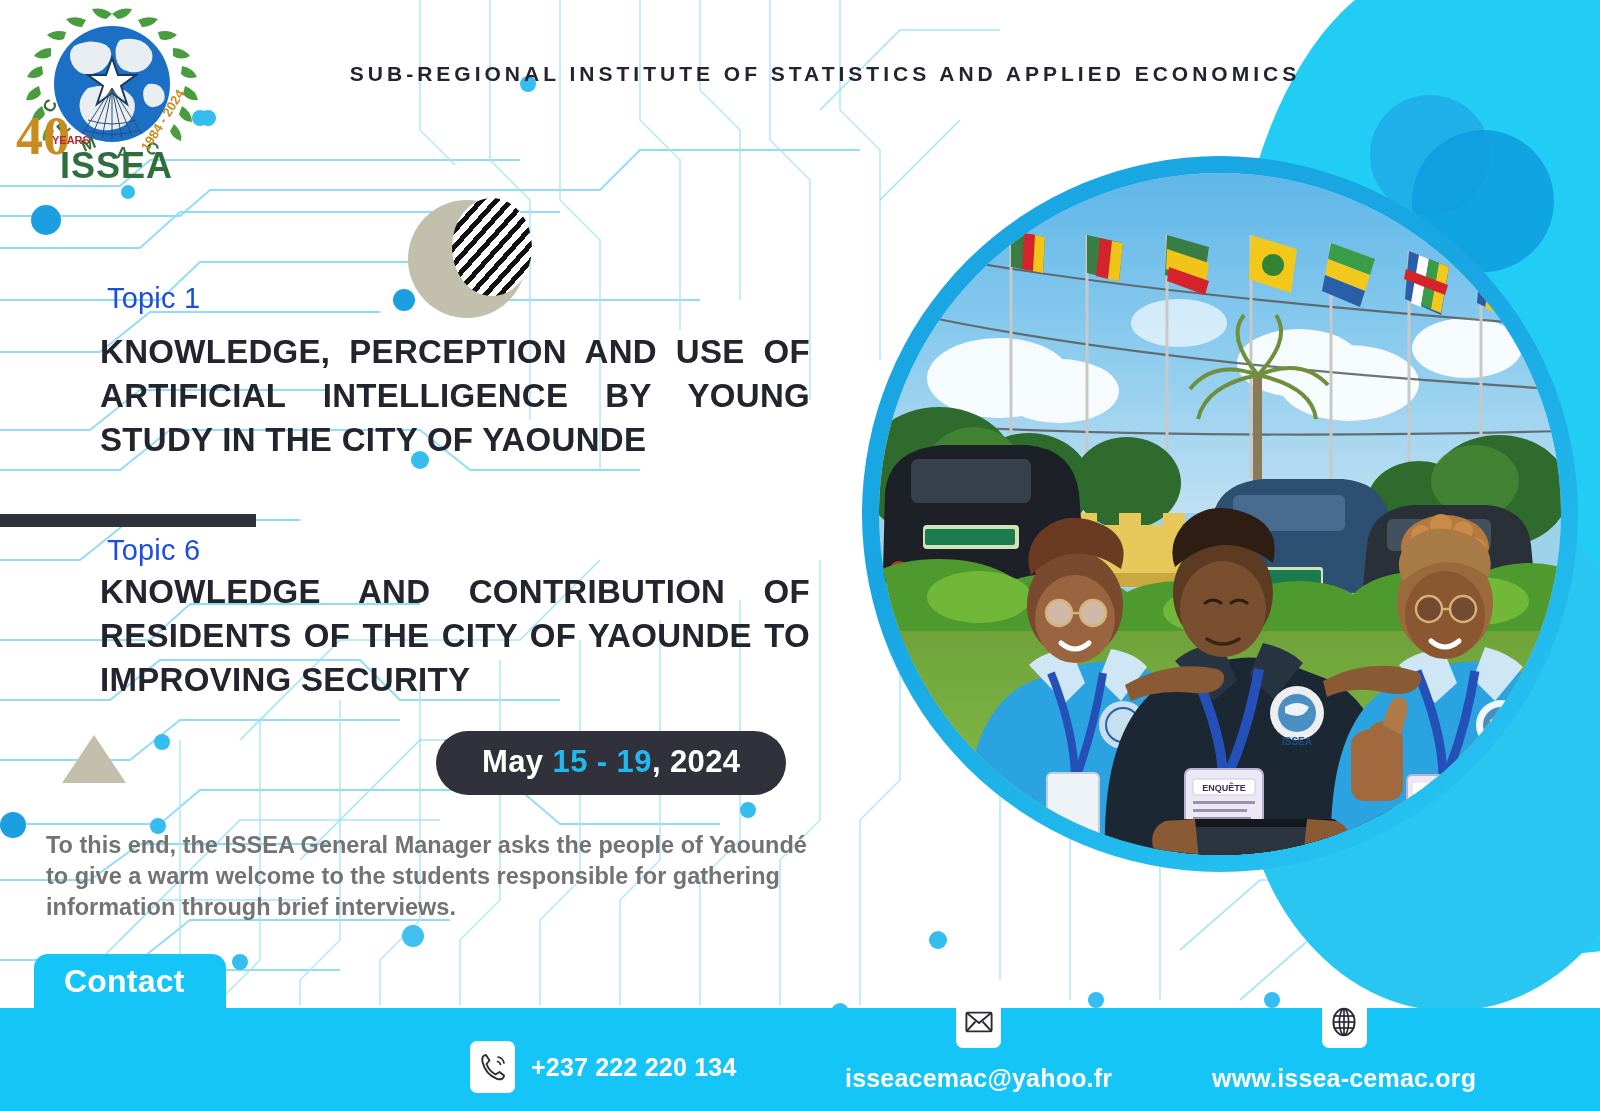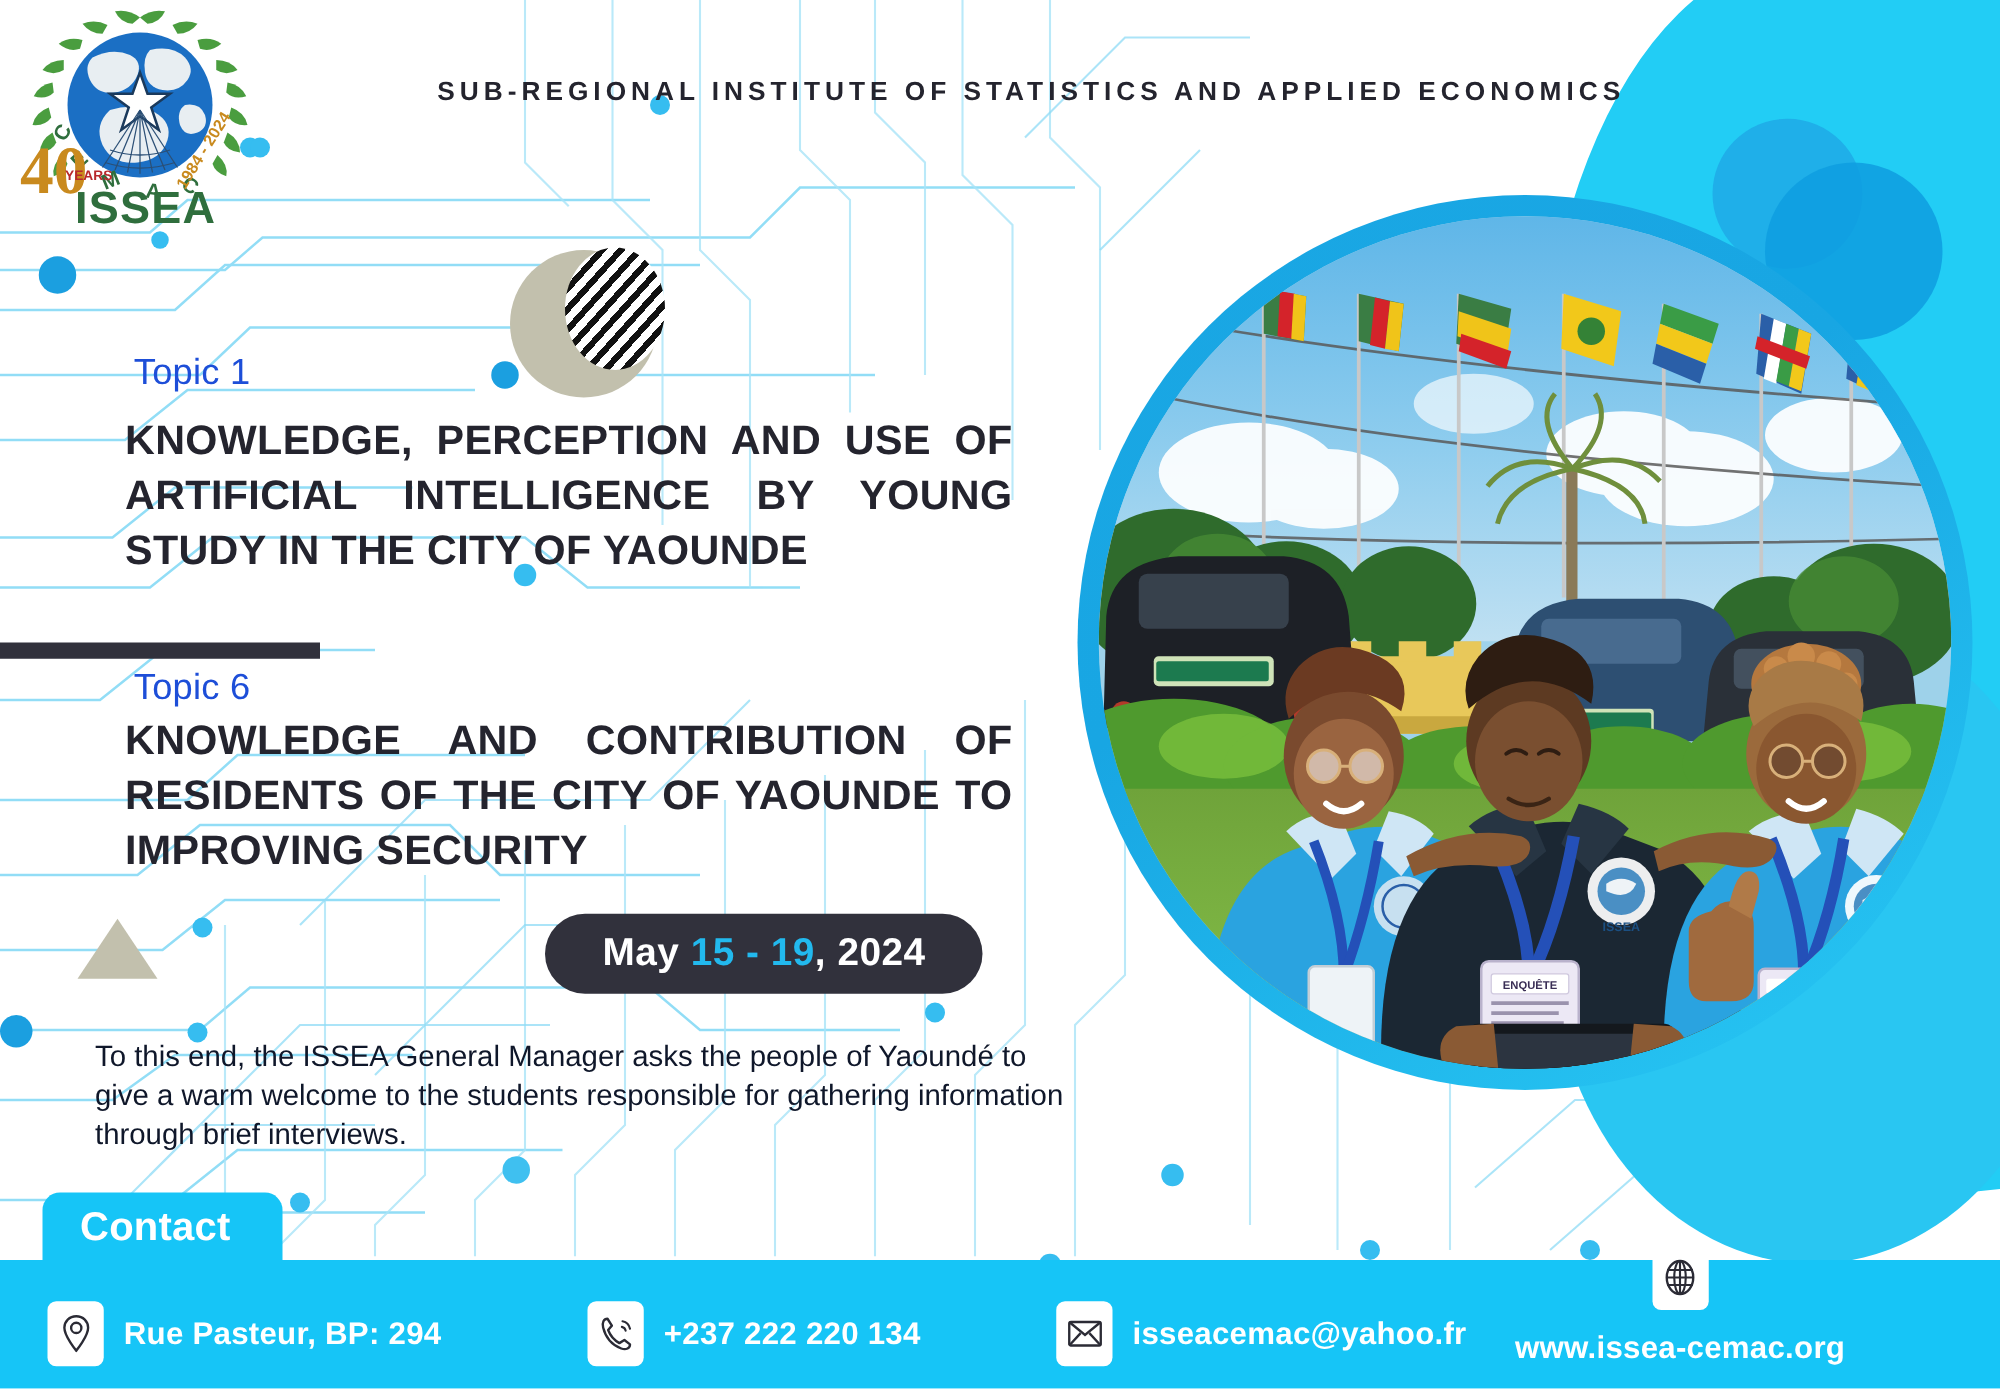--- a/index.html
+++ b/index.html
@@ -227,24 +227,23 @@
   }
   .date-hl { color: #22b9ee; text-align: right; }
 
   
   .body-paragraph {
     position: absolute;
     left: 46px;
     top: 830px;
     width: 775px;
     font-size: 23.5px;
-    font-weight: normal;
+    font-weight: bold;
     line-height: 31px;
-    color: #0f172a;
-    margin-left: 30px;
+    color: #737373;
   }
 
   
   .photo-ring {
     position: absolute;
     left: 862px;
     top: 156px;
     width: 716px;
     height: 716px;
     border-radius: 50%;
@@ -301,21 +300,21 @@
   }
   .contact-text {
     color: #ffffff;
     font-size: 25px;
     font-weight: bold;
     white-space: nowrap;
     letter-spacing: 0.2px;
   }
   #contact-address { left: 38px; }
   #contact-phone   { left: 470px; }
-  #contact-email   { left: 845px; }
+  #contact-email   { left: 845px; flex-direction: column; }
   #contact-website { left: 1212px; flex-direction: column; }
 </style>
 </head>
 <body>
 
 <div id="poster">
 
   <svg class="circuit-layer" viewBox="0 0 1600 1111" preserveAspectRatio="none">
     <g stroke="#7fd8f5" stroke-width="2" fill="none" opacity="0.85">
       <path d="M0 186 H120 L150 160 H520"></path>
@@ -737,29 +736,20 @@
           <path d="M458 648 q16 8 12 26 q-4 18 -24 16 l-22 -4 l4 -40 z" fill="#8a5a34"></path>
         </g>
       </svg>
     </div>
   </div>
 
   <div class="contact-tab">Contact</div>
 
   <div class="footer-bar"></div>
 
-  <div class="contact-item" id="contact-address">
-    <span class="contact-icon-tile">
-      <svg width="22" height="30" viewBox="0 0 22 30">
-        <path d="M11 1 C5.5 1 1.5 5 1.5 10.2 C1.5 17 11 28.5 11 28.5 C11 28.5 20.5 17 20.5 10.2 C20.5 5 16.5 1 11 1 Z" fill="none" stroke="#2b2b35" stroke-width="1.9"></path>
-        <circle cx="11" cy="10.3" r="4.1" fill="none" stroke="#2b2b35" stroke-width="1.9"></circle>
-      </svg>
-    </span>
-    <span class="contact-text">Rue Pasteur, BP: 294</span>
-  </div>
 
   <div class="contact-item" id="contact-phone">
     <span class="contact-icon-tile">
       <svg width="26" height="28" viewBox="0 0 26 28">
         <path d="M6 2 C3 2 1.5 5 2.5 9 C4.5 17 9.5 23 17 25.8 C21 27.2 24 25.5 24 22.5 L19.5 19 L15.5 21.5 C12 19.5 8 15 6.5 11 L9.5 7.5 Z" fill="none" stroke="#2b2b35" stroke-width="1.9" stroke-linejoin="round"></path>
         <path d="M18 4 q5 1 6 6" fill="none" stroke="#2b2b35" stroke-width="1.7" stroke-linecap="round"></path>
         <path d="M17.5 8.5 q2.5 0.6 3 3" fill="none" stroke="#2b2b35" stroke-width="1.7" stroke-linecap="round"></path>
       </svg>
     </span>
     <span class="contact-text">+237 222 220 134</span>

